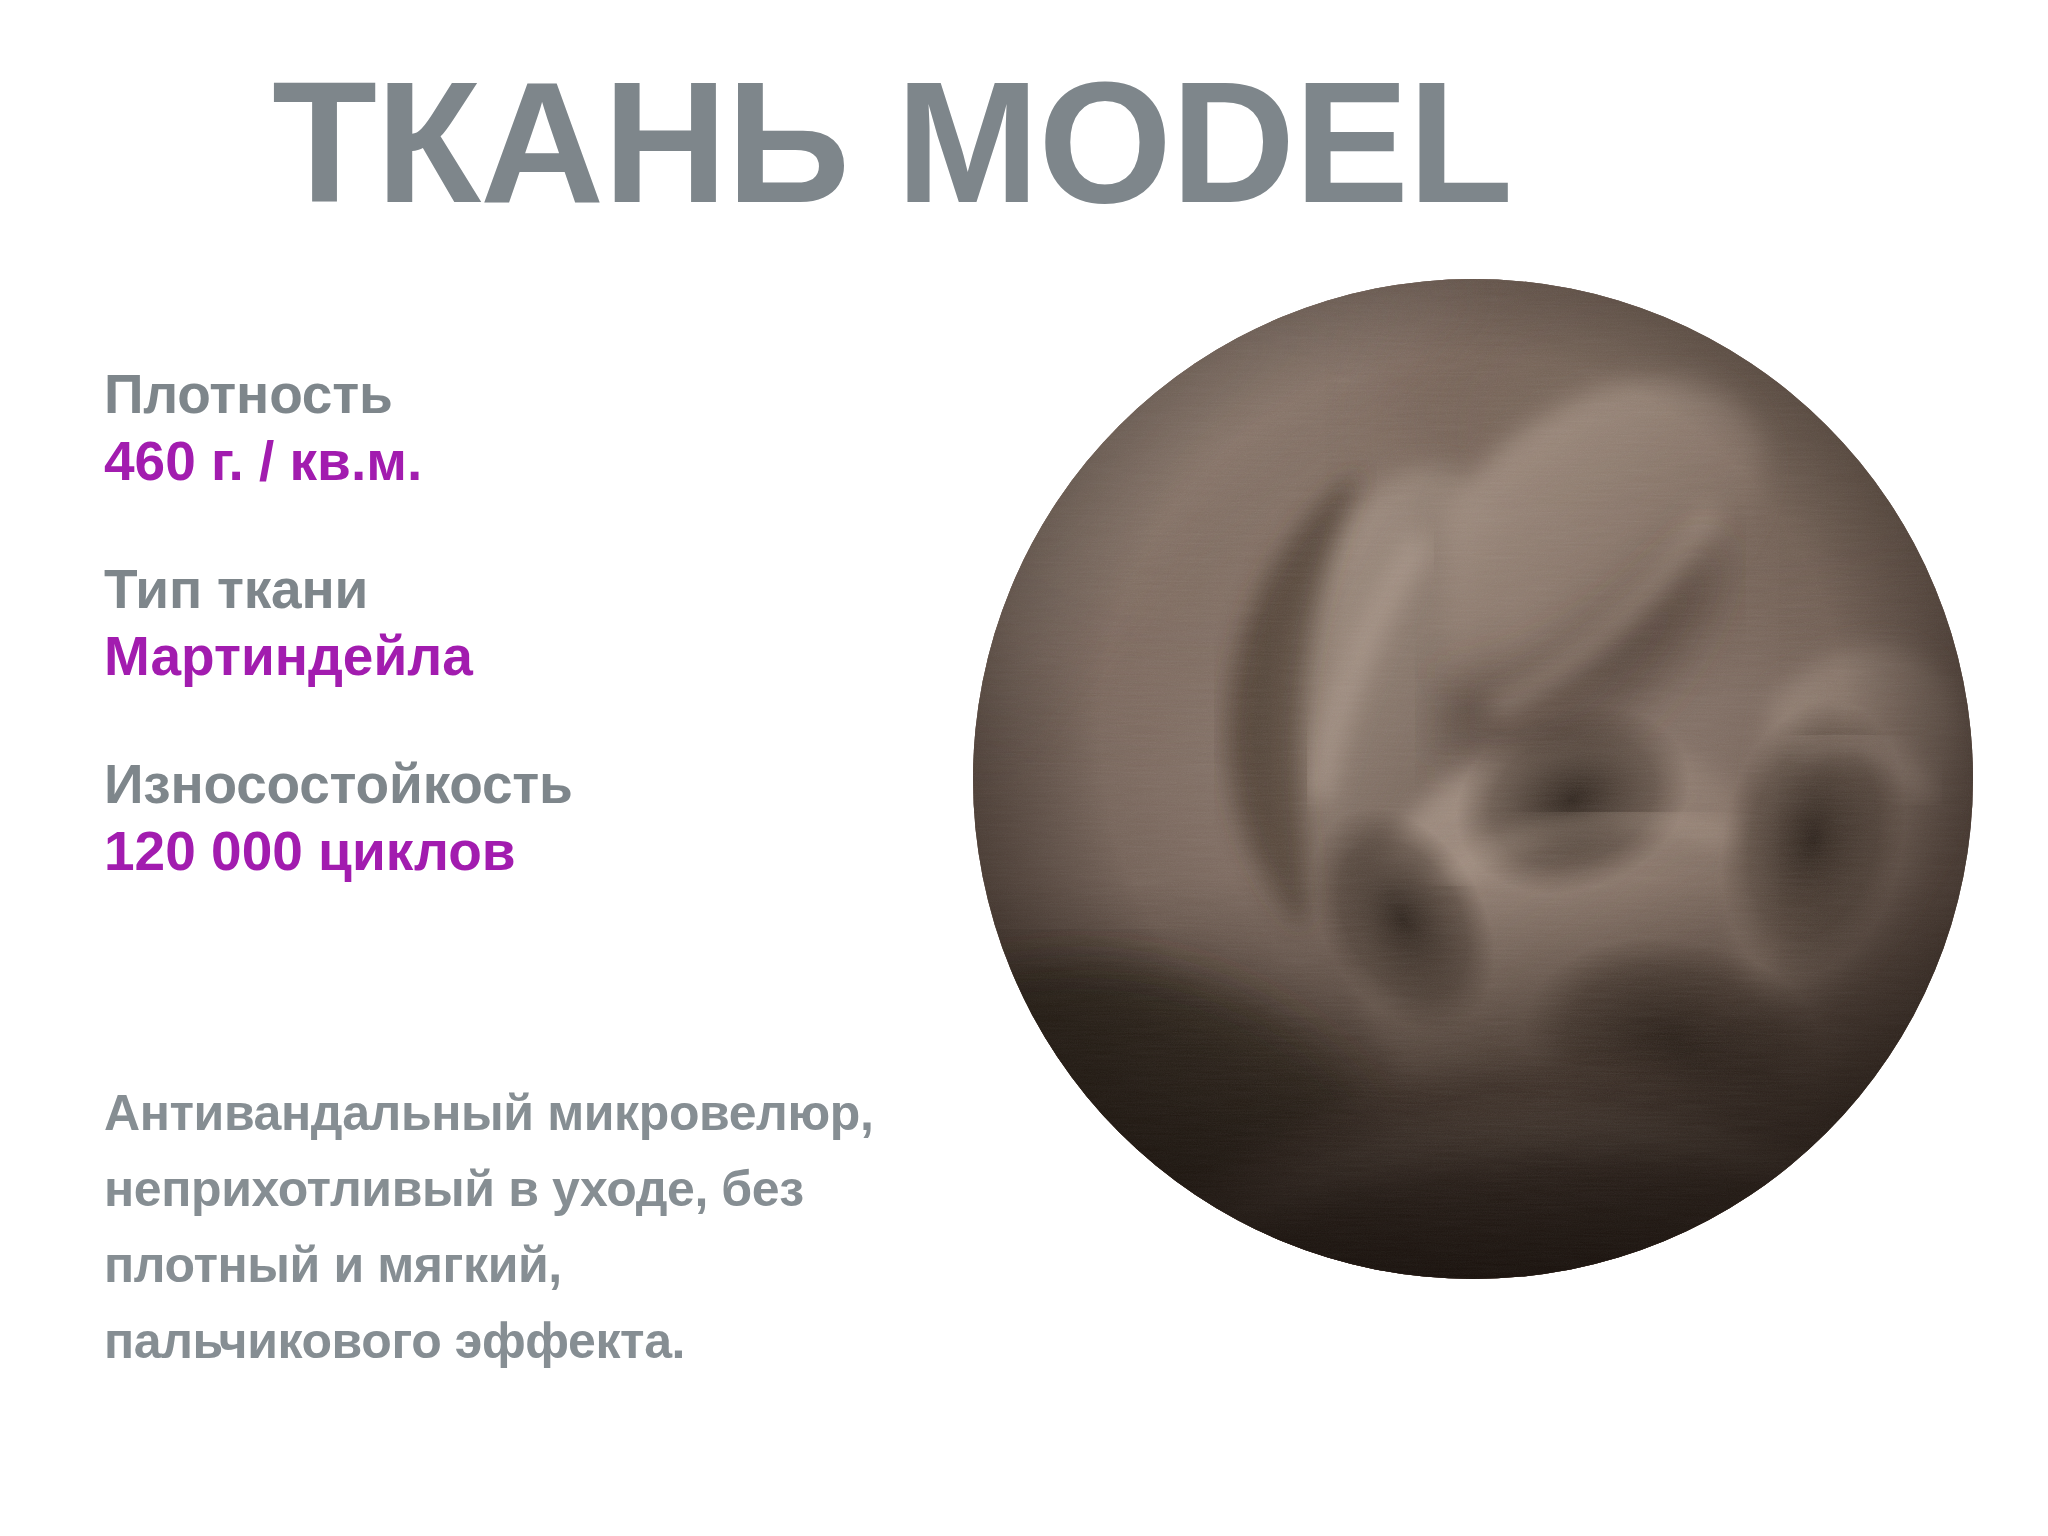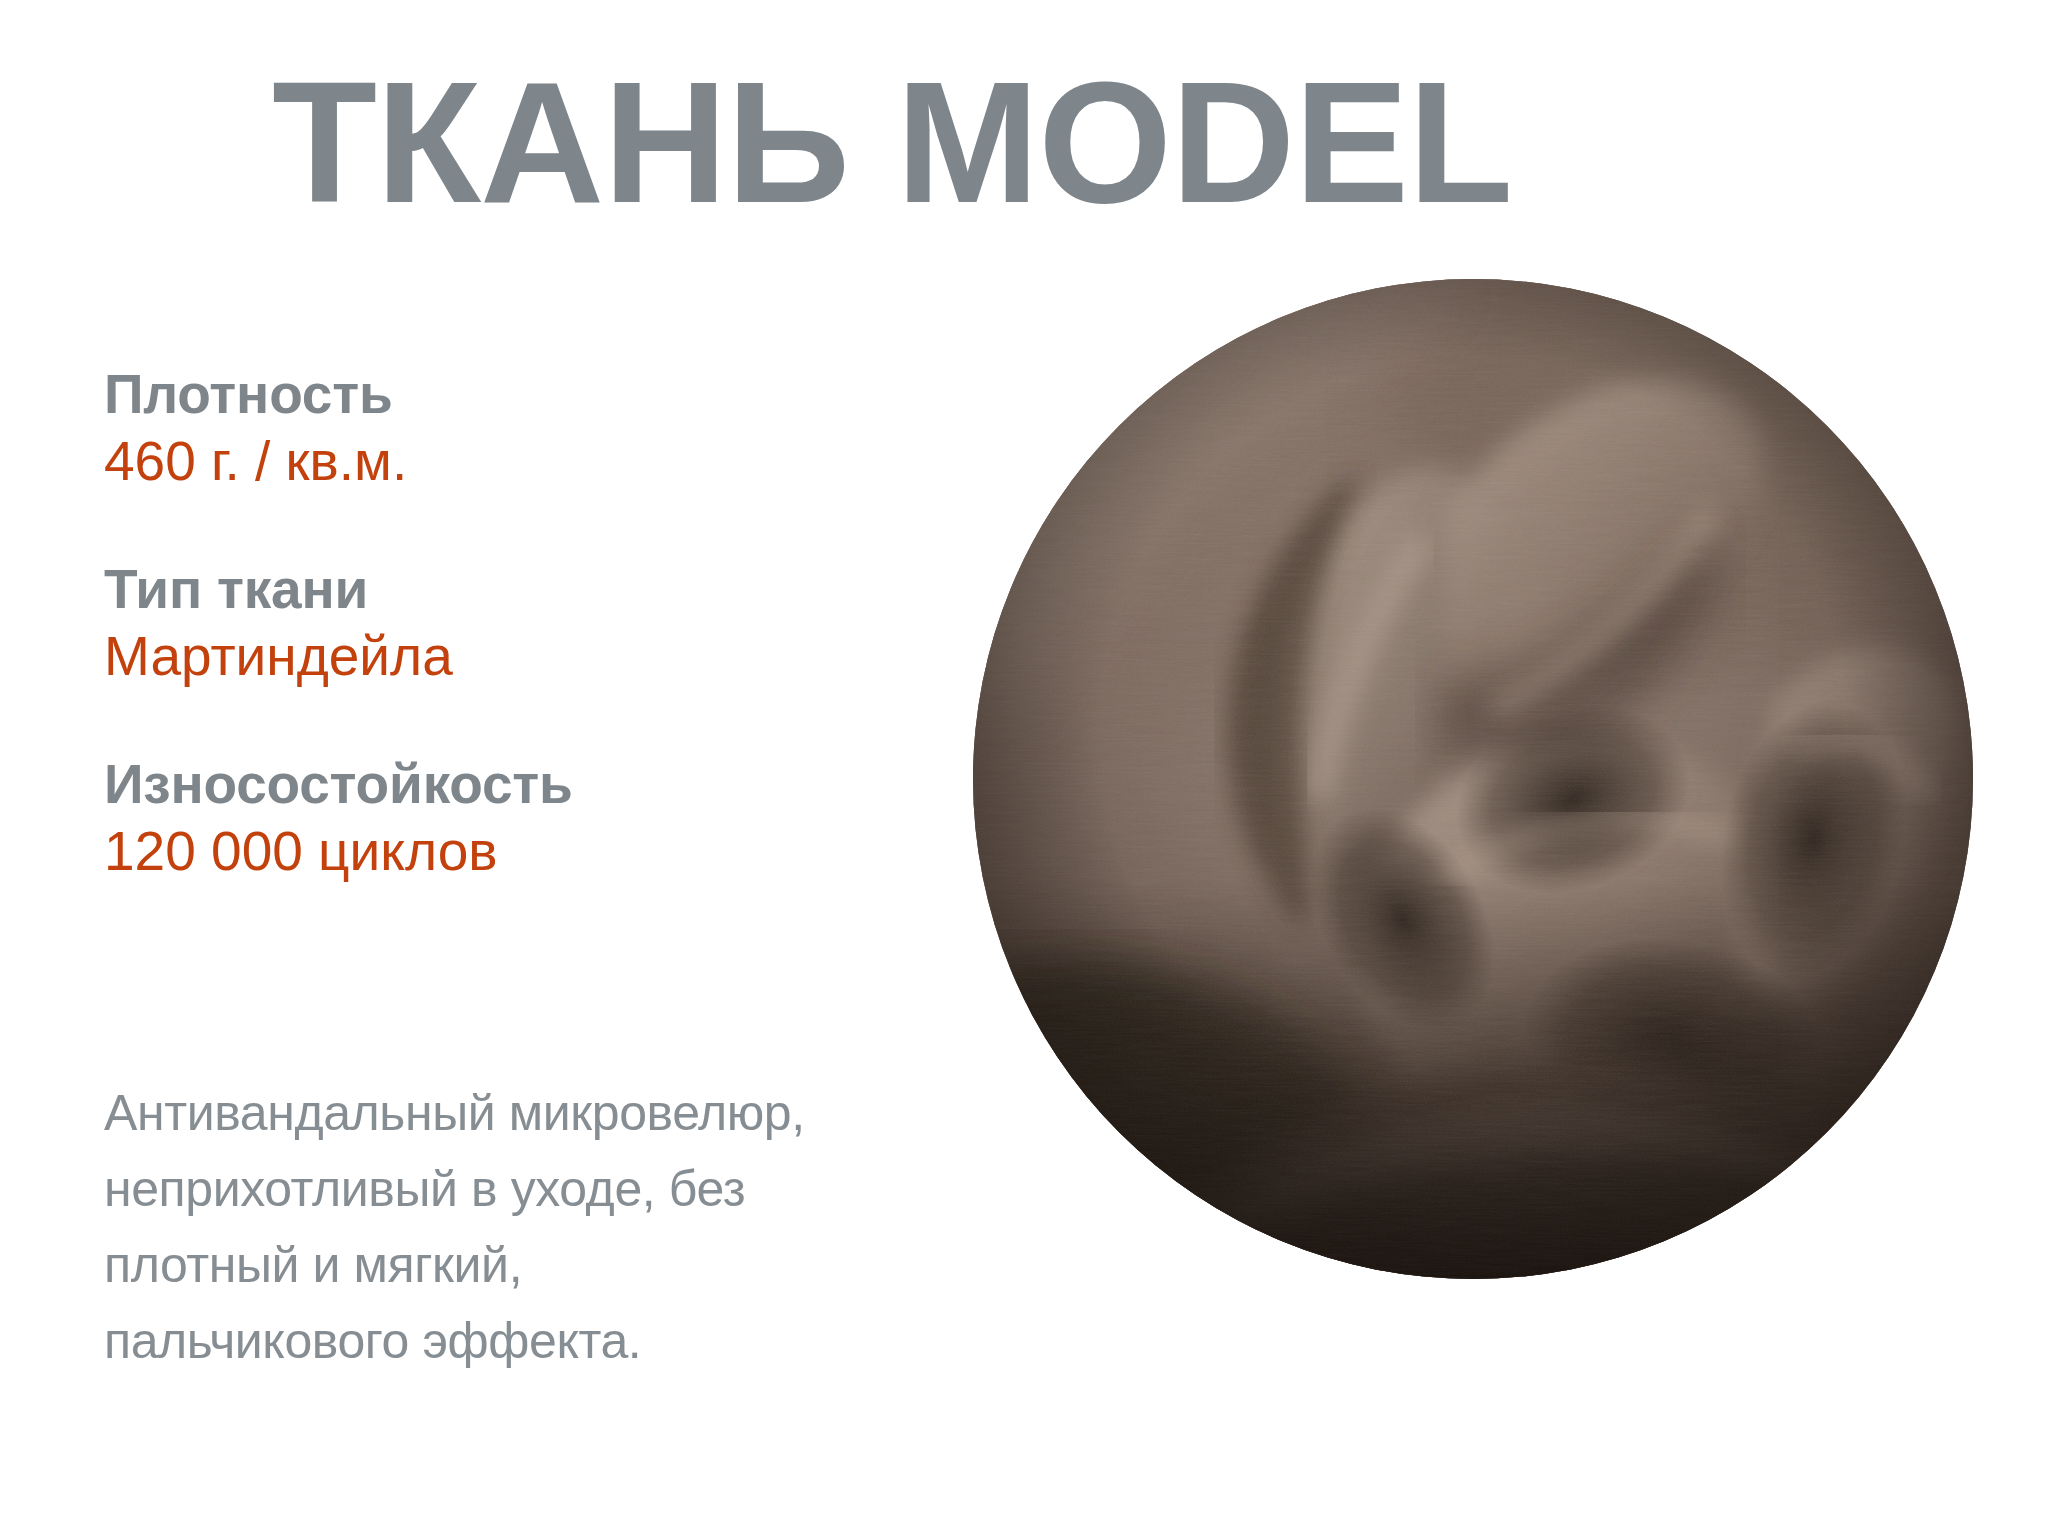--- a/index.html
+++ b/index.html
@@ -44,40 +44,40 @@
   }
   .spec-label {
     font-size: 55px;
     font-weight: 700;
     color: #7e868b;
     line-height: 1.16;
     letter-spacing: -0.2px;
   }
   .spec-value {
     font-size: 55px;
-    font-weight: 400;
-    color: #c2410c;
+    font-weight: 700;
+    color: #a21caf;
     line-height: 1.26;
     letter-spacing: 0px;
   }
   .spec-value .vline {
     display: block;
   }
   .spec-value .vline + .vline {
     margin-top: 14px;
   }
 
   
   #description {
     position: absolute;
     left: 104px;
     top: 1075px;
     width: 900px;
     font-size: 50px;
-    font-weight: 400;
+    font-weight: 700;
     color: #868e93;
     line-height: 1.52;
     letter-spacing: -0.4px;
   }
   #description .pline {
     display: block;
   }
 
   
   #fabric-photo {

